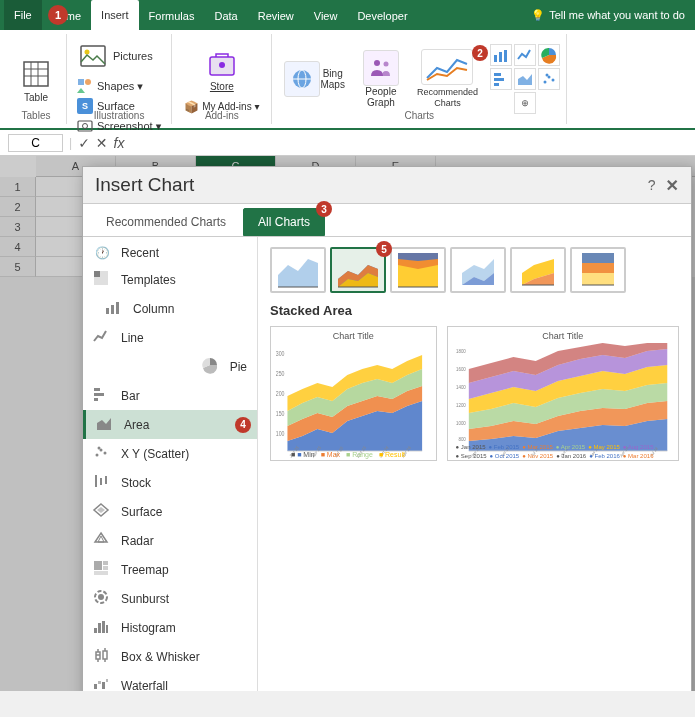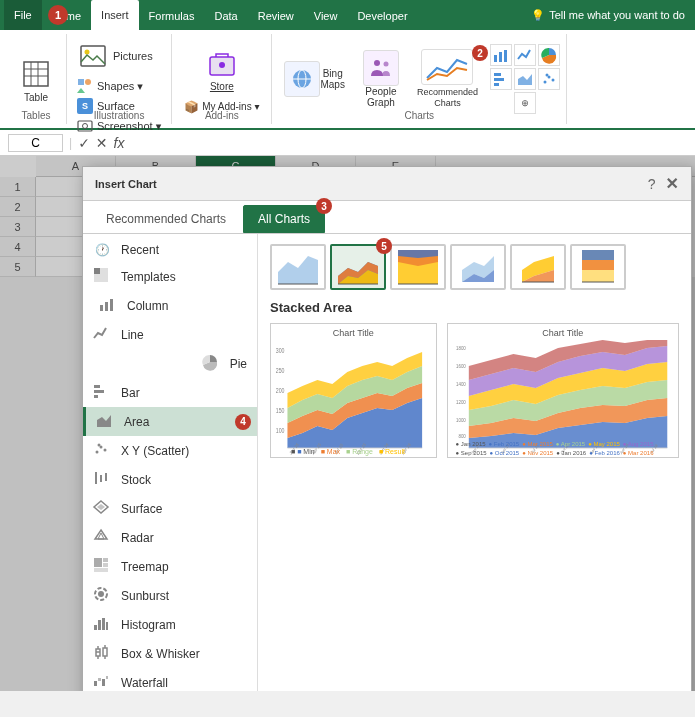--- a/index.html
+++ b/index.html
@@ -265,21 +265,21 @@
         <div style="width:80px; height:20px; border-right:1px solid #ddd; border-bottom:1px solid #ddd; font-size:11px; padding:0 4px;"></div>
       </div>
     </div>
   </div>
 
   <div style="position:absolute; top:0; left:0; width:100%; height:100%; background:rgba(0,0,0,0.2); z-index:100;"></div>
 
   <div style="position:absolute; top:10px; left:82px; width:610px; background:white; border:1px solid #aaa; box-shadow:4px 4px 16px rgba(0,0,0,0.35); z-index:200;">
 
     <div style="background:#f0f0f0; padding:7px 12px; display:flex; align-items:center; justify-content:space-between; border-bottom:1px solid #ccc;">
-      <span style="font-size:11px; font-weight:700; color:#333;">Insert Chart</span>
+      <span style="font-size:19px; font-weight:400; color:#333;">Insert Chart</span>
       <div style="display:flex; gap:10px; align-items:center;">
         <span style="cursor:pointer; color:#666; font-size:14px;">?</span>
         <span style="cursor:pointer; color:#666; font-size:16px; font-weight:bold;">✕</span>
       </div>
     </div>
 
     <div style="display:flex; border-bottom:1px solid #ccc; padding:0 8px; background:white; align-items:flex-end; gap:2px; padding-top:4px;">
       <div style="padding:6px 14px; font-size:12px; cursor:pointer; color:#555; border:1px solid transparent; background:white;">
         <span>Recommended Charts</span>
       </div>
@@ -304,21 +304,21 @@
         <div style="display:flex; align-items:center; gap:8px; padding:5px 10px; cursor:pointer; font-size:12px; color:#333;">
           <span style="width:20px; display:inline-block;">
             <svg width="16" height="16" viewBox="0 0 16 16">
                 <rect x="1" y="1" width="14" height="14" fill="#c0c0c0" opacity="0.5"></rect>
                 <rect x="1" y="1" width="6" height="6" fill="#808080"></rect>
               </svg>
           </span>
           <span>Templates</span>
         </div>
 
-        <div style="display:flex; align-items:center; gap:8px; padding:5px 16px; cursor:pointer; font-size:12px; color:#333;">
+        <div style="display:flex; align-items:center; gap:8px; padding:5px 22px; cursor:pointer; font-size:12px; color:#333;">
           <span style="width:20px; display:inline-block;">
             <svg width="16" height="16" viewBox="0 0 16 16">
                 <rect x="1" y="9" width="3" height="6" fill="#888"></rect>
                 <rect x="6" y="6" width="3" height="9" fill="#888"></rect>
                 <rect x="11" y="3" width="3" height="12" fill="#888"></rect>
               </svg>
           </span>
           <span>Column</span>
         </div>
 

